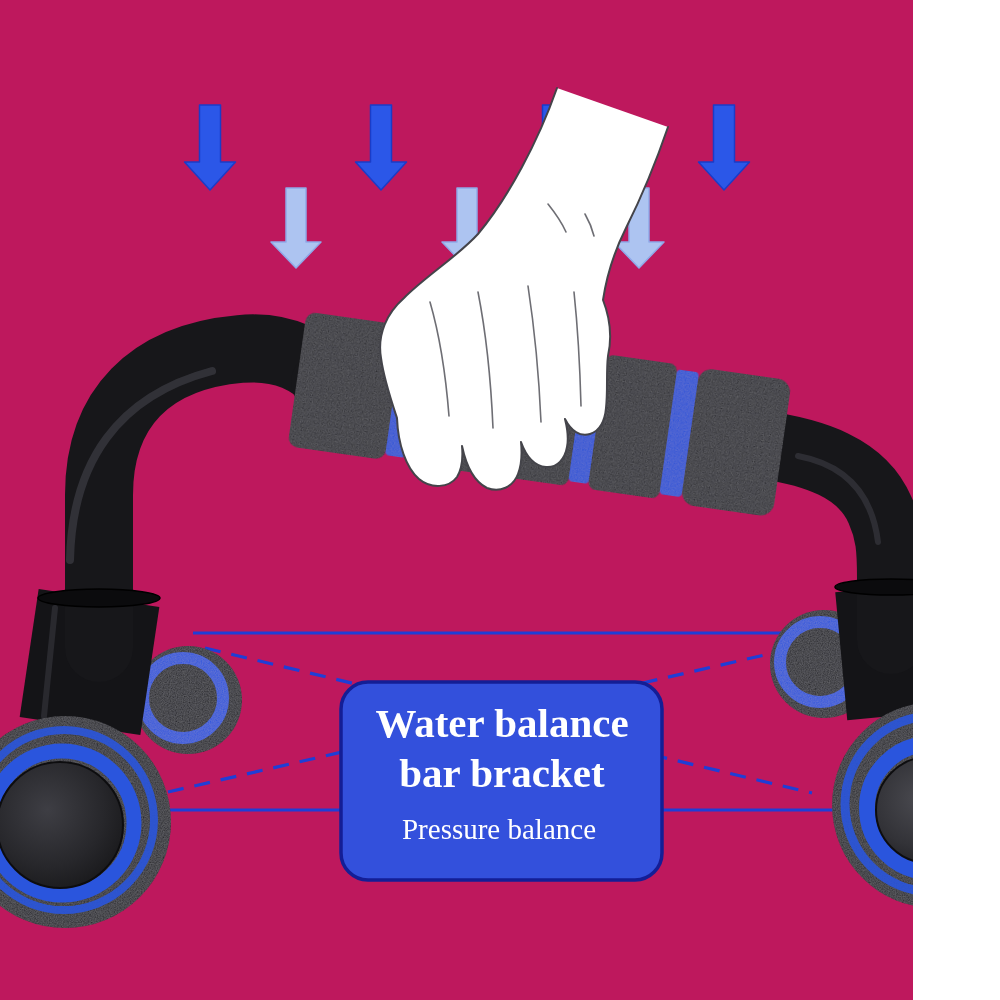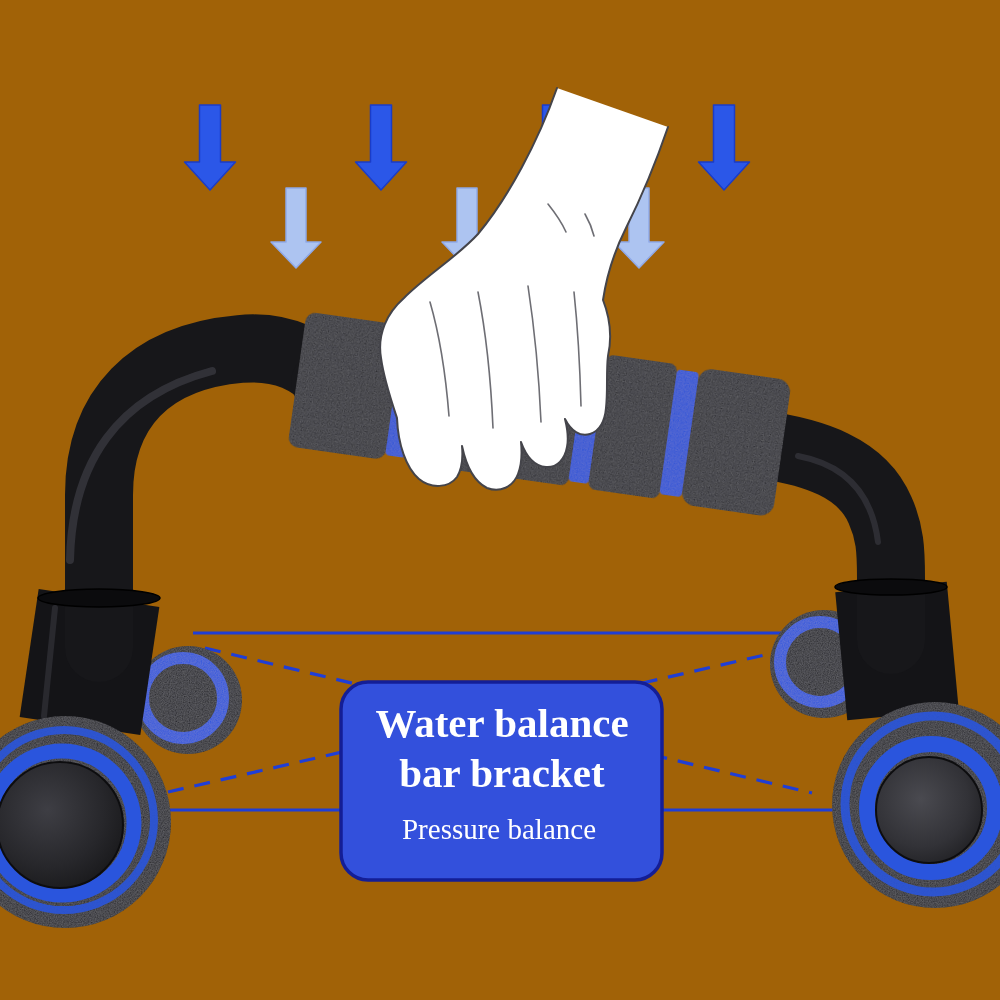--- a/index.html
+++ b/index.html
@@ -1,16 +1,16 @@
 <!DOCTYPE html>
 <html><head>
 <meta charset="utf-8">
 <style>
   html,body{margin:0;padding:0;background:#fff;}
-  .stage{position:relative;width:1000px;height:1000px;background:#a16207;overflow:hidden;
+  .stage{position:relative;width:913px;height:1000px;background:#be185d;overflow:hidden;
          font-family:"Liberation Serif", serif;text-align:right;}
   svg{display:block}
   
   .tube{stroke:#17171a;fill:none;stroke-linecap:round;}
   .sleeve{stroke:#141417;fill:none;stroke-linecap:butt;}
   .foam{fill:#222226;}
   .foam-stripe{fill:#1d4ed8;}
   .ring-blue{fill:none;stroke:#2a55dd;}
   .collar{fill:#0b0b0d;stroke:#000;stroke-width:1.5;}
   .hl{fill:none;stroke:#43434b;stroke-linecap:round;}

